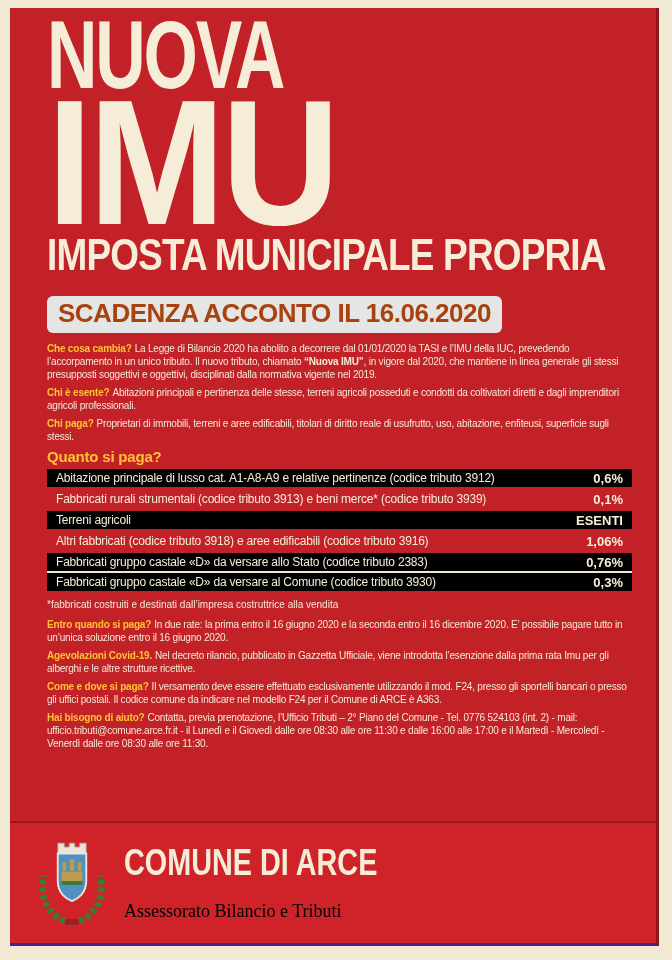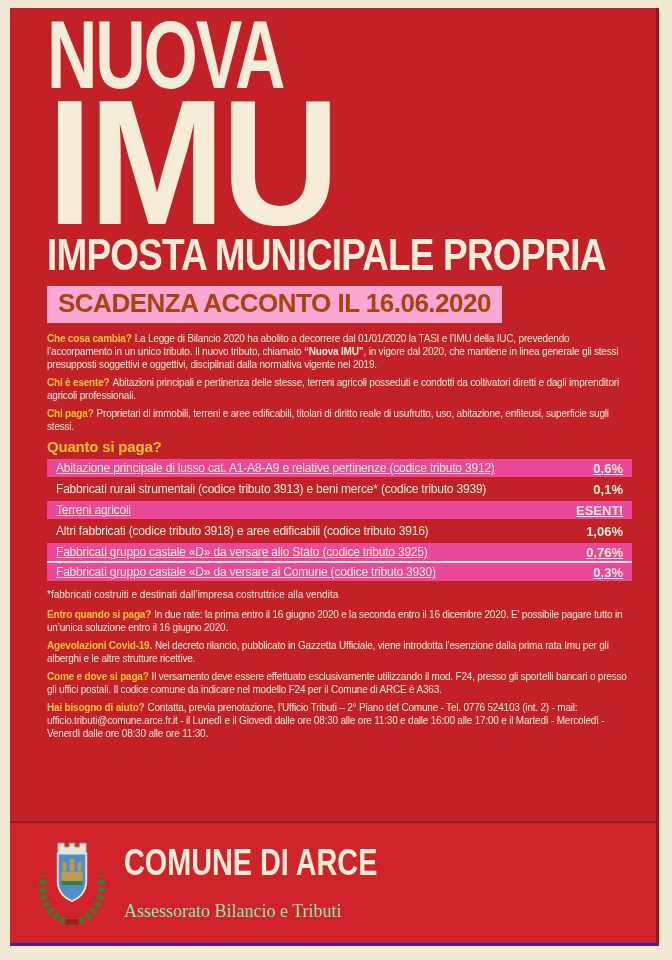--- a/index.html
+++ b/index.html
@@ -26,50 +26,50 @@
     color:#f6edd8;font-weight:bold;font-size:178px;line-height:.75;
     letter-spacing:-4px;transform:scaleX(.92);transform-origin:left top;
     white-space:nowrap;margin-top:2px;
   }
   .subtitle{
     color:#f6edd8;font-weight:bold;font-size:44px;line-height:1.02;
     letter-spacing:-1px;transform:scaleX(.84);transform-origin:left top;
     white-space:nowrap;margin-top:4px;
   }
   .banner{
-    display:inline-block;background:#f9a8d4;color:#a8420f;
+    display:inline-block;background:#e5e5e5;color:#a8420f;
     font-weight:bold;font-size:26px;line-height:1.12;
-    padding:3px 11px 5px;margin:8px 0 9px;letter-spacing:-.5px;white-space:nowrap;
+    padding:3px 11px 5px;margin:18px 0 9px;letter-spacing:-.5px;white-space:nowrap;border-radius:6px;
   }
 
   p.sec{color:#f3e9d6;font-size:10px;line-height:1.3;letter-spacing:-.2px;margin:0 0 5px;}
   .gold{color:#ffc331;font-weight:bold;margin-right:3px;}
   .bold-run{font-weight:bold;}
   .gold-h{color:#ffc331;font-weight:bold;font-size:15px;margin:2px 0 4px;letter-spacing:-.2px;}
 
   .tbl{margin-bottom:2px;}
   .trow{display:flex;align-items:center;height:18px;margin-bottom:3px;padding:0 9px;color:#f6edd8;}
-  .trow.hl{background:#ec4899;text-decoration:underline;}
+  .trow.hl{background:#000000;}
   .trow.no-gap{margin-bottom:0;}
   .trow.cream-sep{border-top:2px solid #f2e9d5;margin-bottom:3px;}
   .trow .lab{flex:1;font-size:12px;letter-spacing:-.2px;white-space:nowrap;overflow:hidden;}
   .trow .val{font-weight:bold;font-size:13px;margin-left:8px;white-space:nowrap;}
   .footnote{color:#f3e9d6;font-size:10px;margin:8px 0 8px;letter-spacing:0;}
 
   .footer{
     position:absolute;left:0;right:0;bottom:0;height:122px;
     background:#cf2329;border-top:2px solid #9a191e;
     display:flex;align-items:center;padding:0 20px 0 24px;box-sizing:border-box;
   }
   .crest{flex:0 0 auto;margin-right:14px;line-height:0;}
   .muni-name{
     color:#f6edd8;font-weight:bold;font-size:36px;line-height:1;
     transform:scaleX(.8);transform-origin:left center;white-space:nowrap;
   }
-  .muni-dept{color:#86efac;font-family:"Liberation Serif",serif;font-size:18px;margin-top:20px;}
+  .muni-dept{color:#000000;font-family:"Liberation Serif",serif;font-size:18px;margin-top:20px;}
   .site{margin-left:auto;text-align:right;color:#f6edd8;}
   .visit{font-style:italic;font-size:15px;}
   .url{font-weight:bold;font-size:18px;margin:2px 0 7px;}
   .follow{font-style:italic;font-size:11px;display:flex;align-items:center;justify-content:flex-end;gap:6px;}
   .fb-circle{
     display:inline-flex;width:15px;height:15px;border-radius:50%;
     background:#f6edd8;color:#c22127;font-family:"Liberation Serif",serif;
     font-weight:bold;font-size:12px;line-height:1;align-items:center;justify-content:center;font-style:normal;
   }
 </style>
@@ -104,21 +104,21 @@
       </div>
       <div class="trow hl">
         <span class="lab">Terreni agricoli</span>
         <span class="val">ESENTI</span>
       </div>
       <div class="trow">
         <span class="lab">Altri fabbricati (codice tributo 3918) e aree edificabili (codice tributo 3916)</span>
         <span class="val">1,06%</span>
       </div>
       <div class="trow hl no-gap">
-        <span class="lab">Fabbricati gruppo castale «D» da versare allo Stato (codice tributo 3925)</span>
+        <span class="lab">Fabbricati gruppo castale «D» da versare allo Stato (codice tributo 2383)</span>
         <span class="val">0,76%</span>
       </div>
       <div class="trow hl cream-sep">
         <span class="lab">Fabbricati gruppo castale «D» da versare al Comune (codice tributo 3930)</span>
         <span class="val">0,3%</span>
       </div>
     </div>
 
     <div class="footnote">*fabbricati costruiti e destinati dall’impresa costruttrice alla vendita</div>
 

